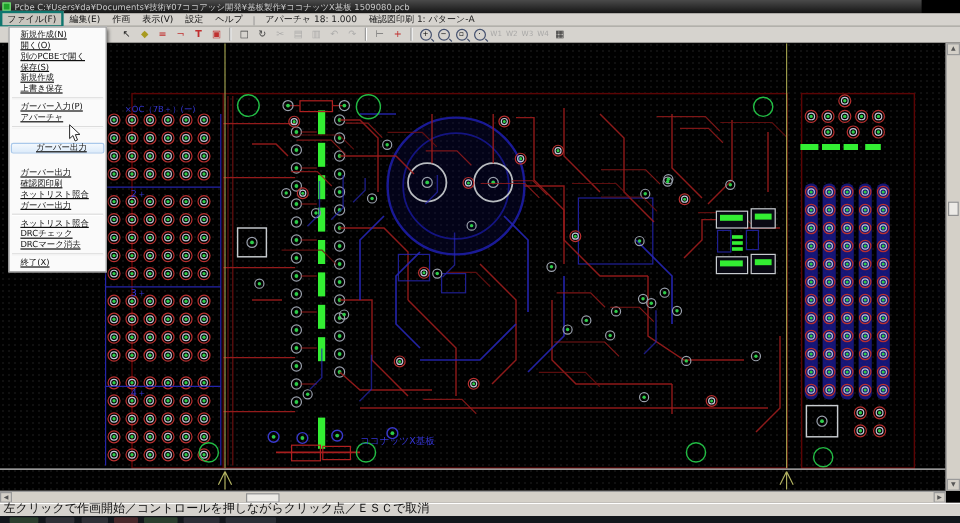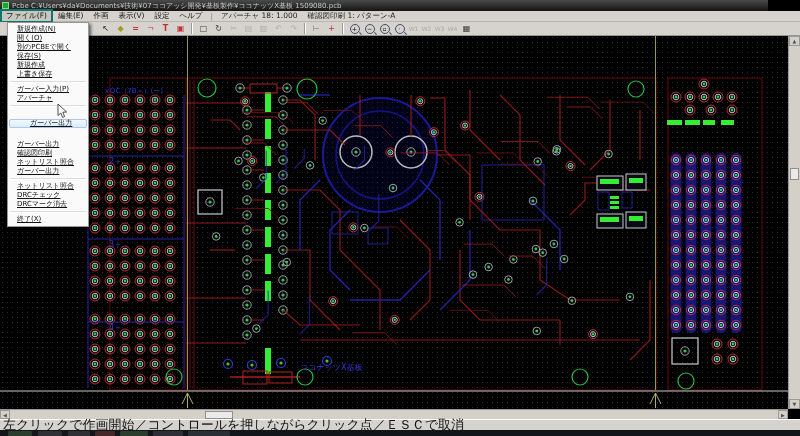--- a/index.html
+++ b/index.html
@@ -42,21 +42,21 @@
   
   .dropdown{position:absolute;left:7px;top:22px;width:82px;background:#fafafa;
     border:1px solid #979797;box-shadow:2px 2px 3px rgba(0,0,0,.55);z-index:10;
     font-size:7px;color:#111;padding:2px 0;box-sizing:border-box;}
   .dd-item{height:9px;line-height:9px;padding-left:9px;white-space:nowrap;text-decoration:underline;}
   .dd-item.hl{background:linear-gradient(#f3f8fd,#dcebfa);border:1px solid #a9c8ea;border-radius:2px;
     margin:12px 1px;height:7px;line-height:7px;padding-left:20px;}
   .dd-sep{height:1px;background:#ddd;border-bottom:1px solid #fff;margin:2px 2px;}
   
   .statusbar{position:absolute;left:0;top:419px;width:800px;height:11px;background:#d6d3ce;
-    border-top:1px solid #fff;font-size:13px;color:#111;line-height:10px;padding-left:3px;box-sizing:border-box;}
+    border-top:1px solid #fff;font-size:10px;color:#111;line-height:10px;padding-left:3px;box-sizing:border-box;}
   
   .taskbar{position:absolute;left:0;top:430px;width:800px;height:6px;background:#12161b;}
   .tbtn{position:absolute;top:1px;height:5px;border-radius:1px;opacity:.6;}
   
   #cursor{position:absolute;left:57px;top:103px;z-index:20;}
 </style>
 </head>
 <body>
 <div id="win">
 

